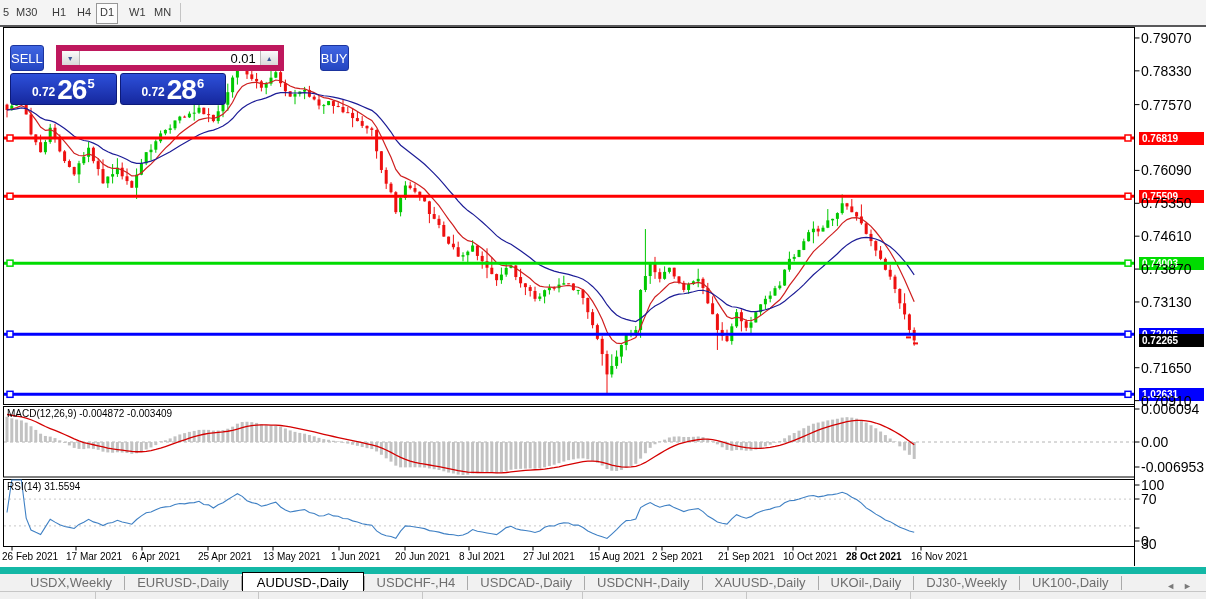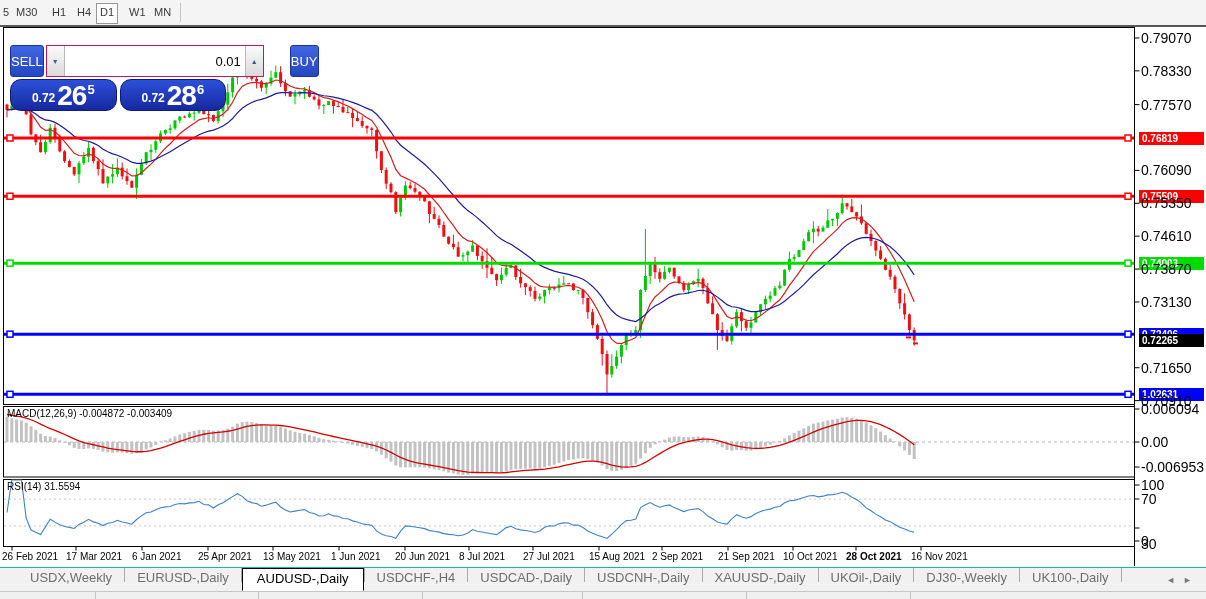--- a/index.html
+++ b/index.html
@@ -20,43 +20,43 @@
   .chart-header .ohlc{margin-left:8px;}
   
   .ptick{position:absolute;left:1141px;width:62px;height:12px;line-height:12px;font-size:14px;
     color:#000;white-space:nowrap;}
   .plabel{position:absolute;left:1139px;width:65px;height:13px;line-height:13px;font-size:10px;
     font-weight:bold;color:#fff;padding-left:3px;box-sizing:border-box;white-space:nowrap;}
   .ind-label{position:absolute;left:7px;font-size:10px;color:#000;white-space:nowrap;}
   .dlabel{position:absolute;top:524px;font-size:10px;color:#000;white-space:nowrap;}
   
   .trade-panel{position:absolute;left:10px;top:18px;width:216px;}
-  .tp-row1{display:flex;height:32px;gap:2px;}
+  .tp-row1{display:flex;height:26px;gap:12px;}
   .tp-btn{background:linear-gradient(180deg,#4066e2 0%,#2446c2 100%);border:1px solid #1b349e;
     border-radius:3px;color:#fff;font-size:13px;display:flex;align-items:center;justify-content:center;
     box-sizing:border-box;}
   .tp-sell{width:64px;}
   .tp-buy{width:62px;margin-left:24px;}
-  .tp-spin{flex:1;display:flex;border:1px solid #be185d;background:#fff;box-sizing:border-box;}
+  .tp-spin{flex:1;display:flex;border:6px solid #be185d;background:#fff;box-sizing:border-box;}
   .tp-arrow{width:17px;background:linear-gradient(180deg,#fbfbfb,#d9d9d9);border:0;
     font-size:7px;color:#3c5a99;display:flex;align-items:center;justify-content:center;cursor:default;}
   .tp-arrow.dn{border-right:1px solid #b9b9b9;}
   .tp-arrow.up{border-left:1px solid #b9b9b9;}
   .tp-vol{flex:1;border:0;font-family:"Liberation Sans",sans-serif;font-size:13px;text-align:right;
     padding:0 4px 0 0;outline:none;min-width:0;}
   .tp-row2{display:flex;gap:3px;margin-top:2px;height:32px;}
   .price-box{flex:1;background:linear-gradient(180deg,#2d50da 0%,#16289e 100%);
-    border:1px solid #0d1b7a;border-radius:11px;color:#fff;display:flex;align-items:flex-end;
+    border:1px solid #0d1b7a;border-radius:3px;color:#fff;display:flex;align-items:flex-end;
     justify-content:center;padding-bottom:1px;box-sizing:border-box;}
   .pp-small{font-size:12px;font-weight:bold;margin:0 2px 4px 0;}
   .pp-big{font-size:28px;font-weight:bold;line-height:26px;letter-spacing:-1px;}
   .pp-sup{font-size:13px;font-weight:bold;position:relative;top:-12px;margin-left:1px;}
   
   .tabbar{position:absolute;left:0;top:567px;width:1206px;height:24px;background:#f1f1f1;
-    border-top:1px solid #14b8a6;box-sizing:border-box;display:flex;
+    border-top:7px solid #14b8a6;box-sizing:border-box;display:flex;align-items:center;
     padding-left:18px;}
   .tab{font-size:13px;color:#6e6e6e;padding:2px 12px;white-space:nowrap;cursor:default;}
   .tab.active{background:#fff;border:1px solid #000;border-bottom:1px solid #fff;color:#000;
     padding:2px 14px;}
   .tabsep{width:1px;height:14px;background:#aaa;}
   .tab-arrows{position:absolute;right:6px;top:7px;font-size:9px;color:#7a7a7a;letter-spacing:8px;}
   
   .statusbar{position:absolute;left:0;top:591px;width:1206px;height:8px;background:#f0f0f0;
     border-top:1px solid #c6c6c6;box-sizing:border-box;}
   .st-sep{position:absolute;top:0;width:1px;height:8px;background:#c6c6c6;}
@@ -754,21 +754,21 @@
     <div class="ptick" style="top: 367.622px;">0.70910</div>
     <div class="ptick" style="top: 376px;">0.006094</div>
     <div class="ptick" style="top: 409px;">0.00</div>
     <div class="ptick" style="top: 434px;">-0.006953</div>
     <div class="ptick" style="top: 452px;">100</div>
     <div class="ptick" style="top: 466px;">70</div>
     <div class="ptick" style="top: 511px;">30</div>
     <div class="ptick" style="top: 508px;">0</div>
     <div class="dlabel" style="left: 2px;">26 Feb 2021</div>
     <div class="dlabel" style="left: 66px;">17 Mar 2021</div>
-    <div class="dlabel" style="left: 132px;">6 Jan 2021</div>
+    <div class="dlabel" style="left: 132px;">6 Apr 2021</div>
     <div class="dlabel" style="left: 198px;">25 Apr 2021</div>
     <div class="dlabel" style="left: 263px;">13 May 2021</div>
     <div class="dlabel" style="left: 331px;">1 Jun 2021</div>
     <div class="dlabel" style="left: 395px;">20 Jun 2021</div>
     <div class="dlabel" style="left: 459px;">8 Jul 2021</div>
     <div class="dlabel" style="left: 523px;">27 Jul 2021</div>
     <div class="dlabel" style="left: 589px;">15 Aug 2021</div>
     <div class="dlabel" style="left: 652px;">2 Sep 2021</div>
     <div class="dlabel" style="left: 718px;">21 Sep 2021</div>
     <div class="dlabel" style="left: 783px;">10 Oct 2021</div>

